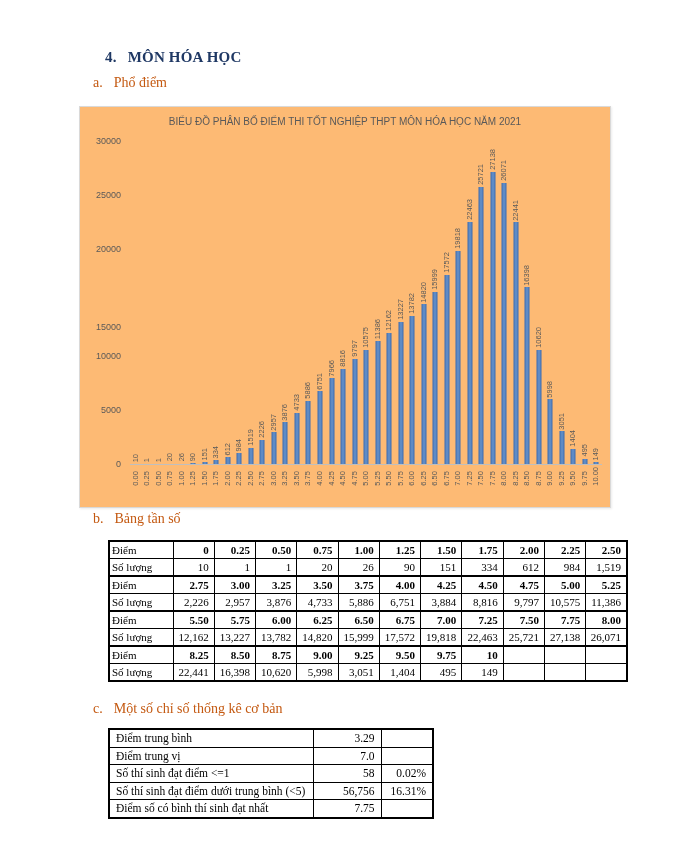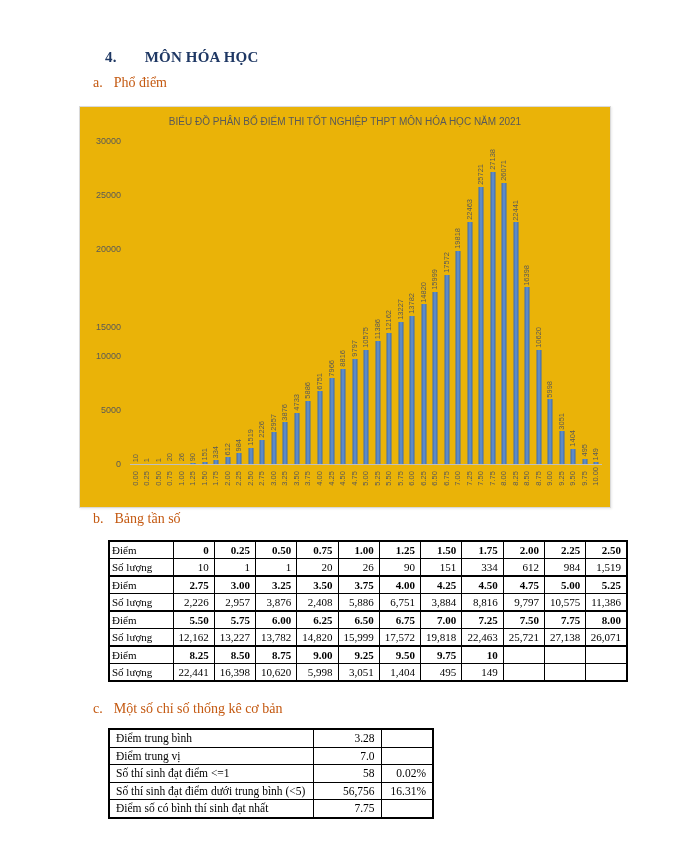--- a/index.html
+++ b/index.html
@@ -3,31 +3,31 @@
 <meta charset="utf-8">
 <style>
   html,body { margin:0; padding:0; background:#fff; }
   .page {
     position:relative; width:680px; height:854px; background:#ffffff;
     font-family:"Liberation Serif", serif; overflow:hidden;
   }
 
   
   .h-main { position:absolute; left:105px; top:49px; color:#1f3864; font-weight:bold; font-size:15px; letter-spacing:.2px; }
-  .h-main .ht { margin-left:28px; }
+  .h-main .ht { margin-left:11px; }
   .h-sub { position:absolute; left:93px; color:#c45911; font-size:14px; }
   .h-sub .ht { margin-left:11px; }
   #h-sub-a { top:75px; }
   #h-sub-b { top:511px; }
   #h-sub-c { top:701px; }
 
   
   .chart-box {
     position:absolute; left:79px; top:106px; width:530px; height:400px;
-    background:#eab308; border:1px solid #d9d9d9; box-shadow:1px 1px 2px rgba(0,0,0,.08);
+    background:#fdba74; border:1px solid #d9d9d9; box-shadow:1px 1px 2px rgba(0,0,0,.08);
     font-family:"Liberation Sans", sans-serif; color:#595959;
   }
   .chart-title { position:absolute; top:9px; left:0; width:100%; text-align:center; font-size:10px; color:#595959; }
   .y-axis { position:absolute; left:0; top:34px; width:46px; height:323px; }
   .y-lab { position:absolute; right:5px; font-size:9px; line-height:10px; color:#595959; }
   .plot { position:absolute; left:50px; top:34px; width:472px; height:323px; border-bottom:1px solid #bfbfbf; display:flex; }
   .bar-slot { flex:1 1 0; position:relative; }
   .bar { position:absolute; bottom:0; left:50%; transform:translateX(-50%); width:5px;
          background:linear-gradient(90deg,#3c6bb0,#6793ca 50%,#3c6bb0); }
   .bar-val { position:absolute; left:50%; writing-mode:vertical-rl; transform:translateX(-50%) rotate(180deg);
@@ -429,21 +429,21 @@
           <td class="num b">4.50</td>
           <td class="num b">4.75</td>
           <td class="num b">5.00</td>
           <td class="num b">5.25</td>
         </tr>
         <tr>
           <td class="row-label">Số lượng</td>
           <td class="num">2,226</td>
           <td class="num">2,957</td>
           <td class="num">3,876</td>
-          <td class="num">2,408</td>
+          <td class="num">4,733</td>
           <td class="num">5,886</td>
           <td class="num">6,751</td>
           <td class="num">3,884</td>
           <td class="num">8,816</td>
           <td class="num">9,797</td>
           <td class="num">10,575</td>
           <td class="num">11,386</td>
         </tr>
         <tr class="group-start">
           <td class="row-label">Điểm</td>
@@ -510,21 +510,21 @@
 
   <table class="stats-table">
     <colgroup>
       <col style="width:204px">
         <col style="width:68px">
         <col style="width:52px">
     </colgroup>
     <tbody id="stats-table-body">
         <tr>
           <td class="lab">Điểm trung bình</td>
-          <td class="val">3.28</td>
+          <td class="val">3.29</td>
           <td class="pct"></td>
         </tr>
         <tr>
           <td class="lab">Điểm trung vị</td>
           <td class="val">7.0</td>
           <td class="pct"></td>
         </tr>
         <tr>
           <td class="lab">Số thí sinh đạt điểm &lt;=1</td>
           <td class="val">58</td>

